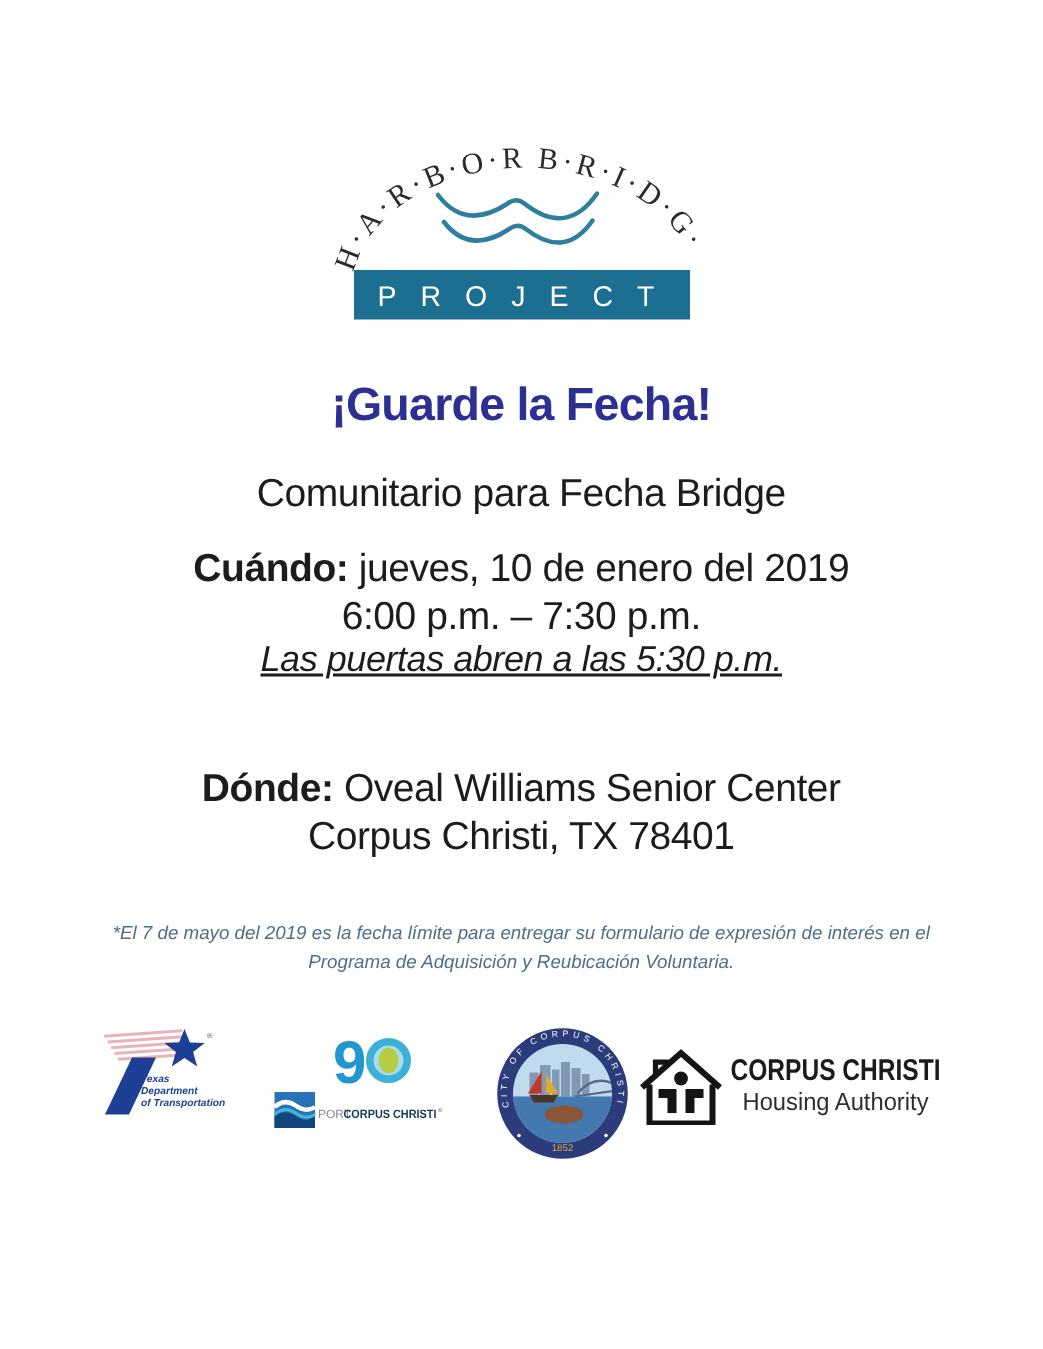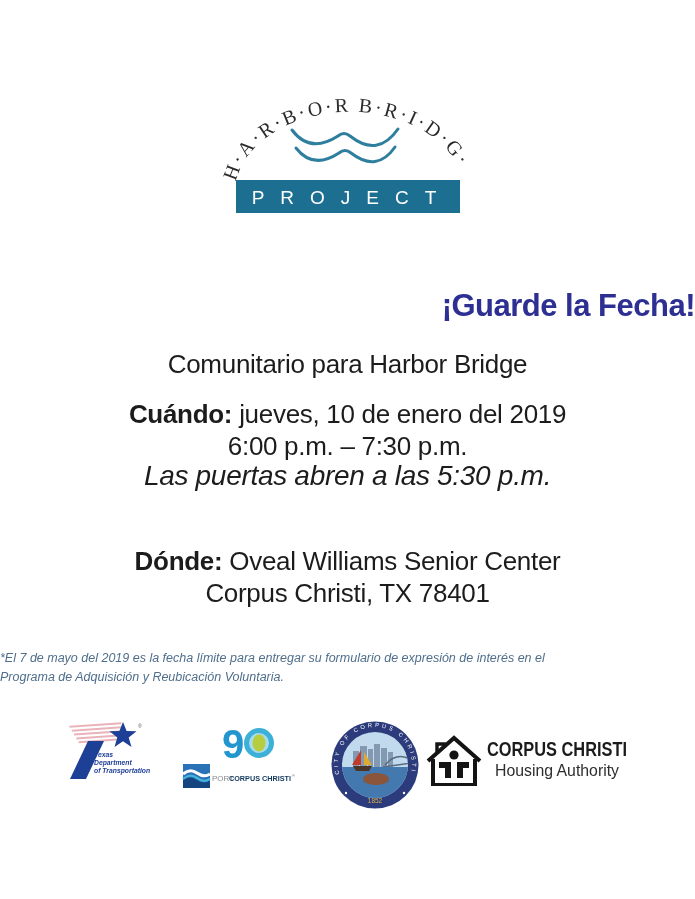--- a/index.html
+++ b/index.html
@@ -1,26 +1,26 @@
 <!DOCTYPE html>
 <html><head>
 <meta charset="utf-8">
 <style>
   html,body{margin:0;padding:0;background:#fff;}
   .page{position:relative;width:695px;height:899px;background:#ffffff;margin:0 auto;overflow:hidden;
         font-family:"Liberation Sans",sans-serif;color:#1c1c1c;}
   .logo-wrap{padding-top:76px;display:flex;justify-content:center;}
-  .title{margin-top:72px;text-align:right;font-size:31px;font-weight:bold;color:#2d2f92;letter-spacing:-0.5px;}
+  .title{margin-top:36px;text-align:center;font-size:31px;font-weight:bold;color:#2d2f92;letter-spacing:-0.5px;}
   .block{text-align:center;font-size:26px;line-height:32px;letter-spacing:-0.3px;}
   .block .label{font-weight:bold;}
   .what-block{margin-top:24px;}
   .when-block{margin-top:18px;}
-  .when-note{font-size:28px;font-style:italic;line-height:27px;}
+  .when-note{font-size:24px;font-style:italic;line-height:27px;text-decoration:underline;}
   .where-block{margin-top:56px;}
-  .footnote{margin-top:40px;font-style:italic;font-size:12.5px;line-height:19px;color:#4f6e8c;}
+  .footnote{margin-top:40px;text-align:center;font-style:italic;font-size:12.5px;line-height:19px;color:#4f6e8c;}
   .partners{margin-top:34px;display:flex;justify-content:center;align-items:flex-start;gap:0;}
   .gap-a{width:14px;} .gap-b{width:30px;} .gap-c{width:6px;}
   .housing-svg{margin-top:13px;}
   svg text{font-family:"Liberation Sans",sans-serif;}
   svg .serif{font-family:"Liberation Serif",serif;}
 </style>
 </head>
 <body>
 
 <div class="page">
@@ -38,21 +38,21 @@
         <path d="M 80,72 q 17,22 43,5 q 6,-5 12,0 q 26,20 44,-6"></path>
       </g>
       <rect x="20" y="104" width="224" height="33" fill="#1d6f91"></rect>
       <text x="136" y="128" text-anchor="middle" font-size="19" fill="#ffffff" letter-spacing="16">PROJECT</text>
     </svg>
   </div>
 
   <div class="title">¡Guarde la Fecha!</div>
 
   <div class="block what-block">
-    <div>Comunitario para Harbor Bridge</div>
+    <div>Comunitario para Fecha Bridge</div>
   </div>
 
   <div class="block when-block">
     <div><span class="label">Cuándo:</span> <span>jueves, 10 de enero del 2019</span></div>
     <div>6:00 p.m. – 7:30 p.m.</div>
     <div class="when-note">Las puertas abren a las 5:30 p.m.</div>
   </div>
 
   <div class="block where-block">
     <div><span class="label">Dónde:</span> <span>Oveal Williams Senior Center</span></div>

